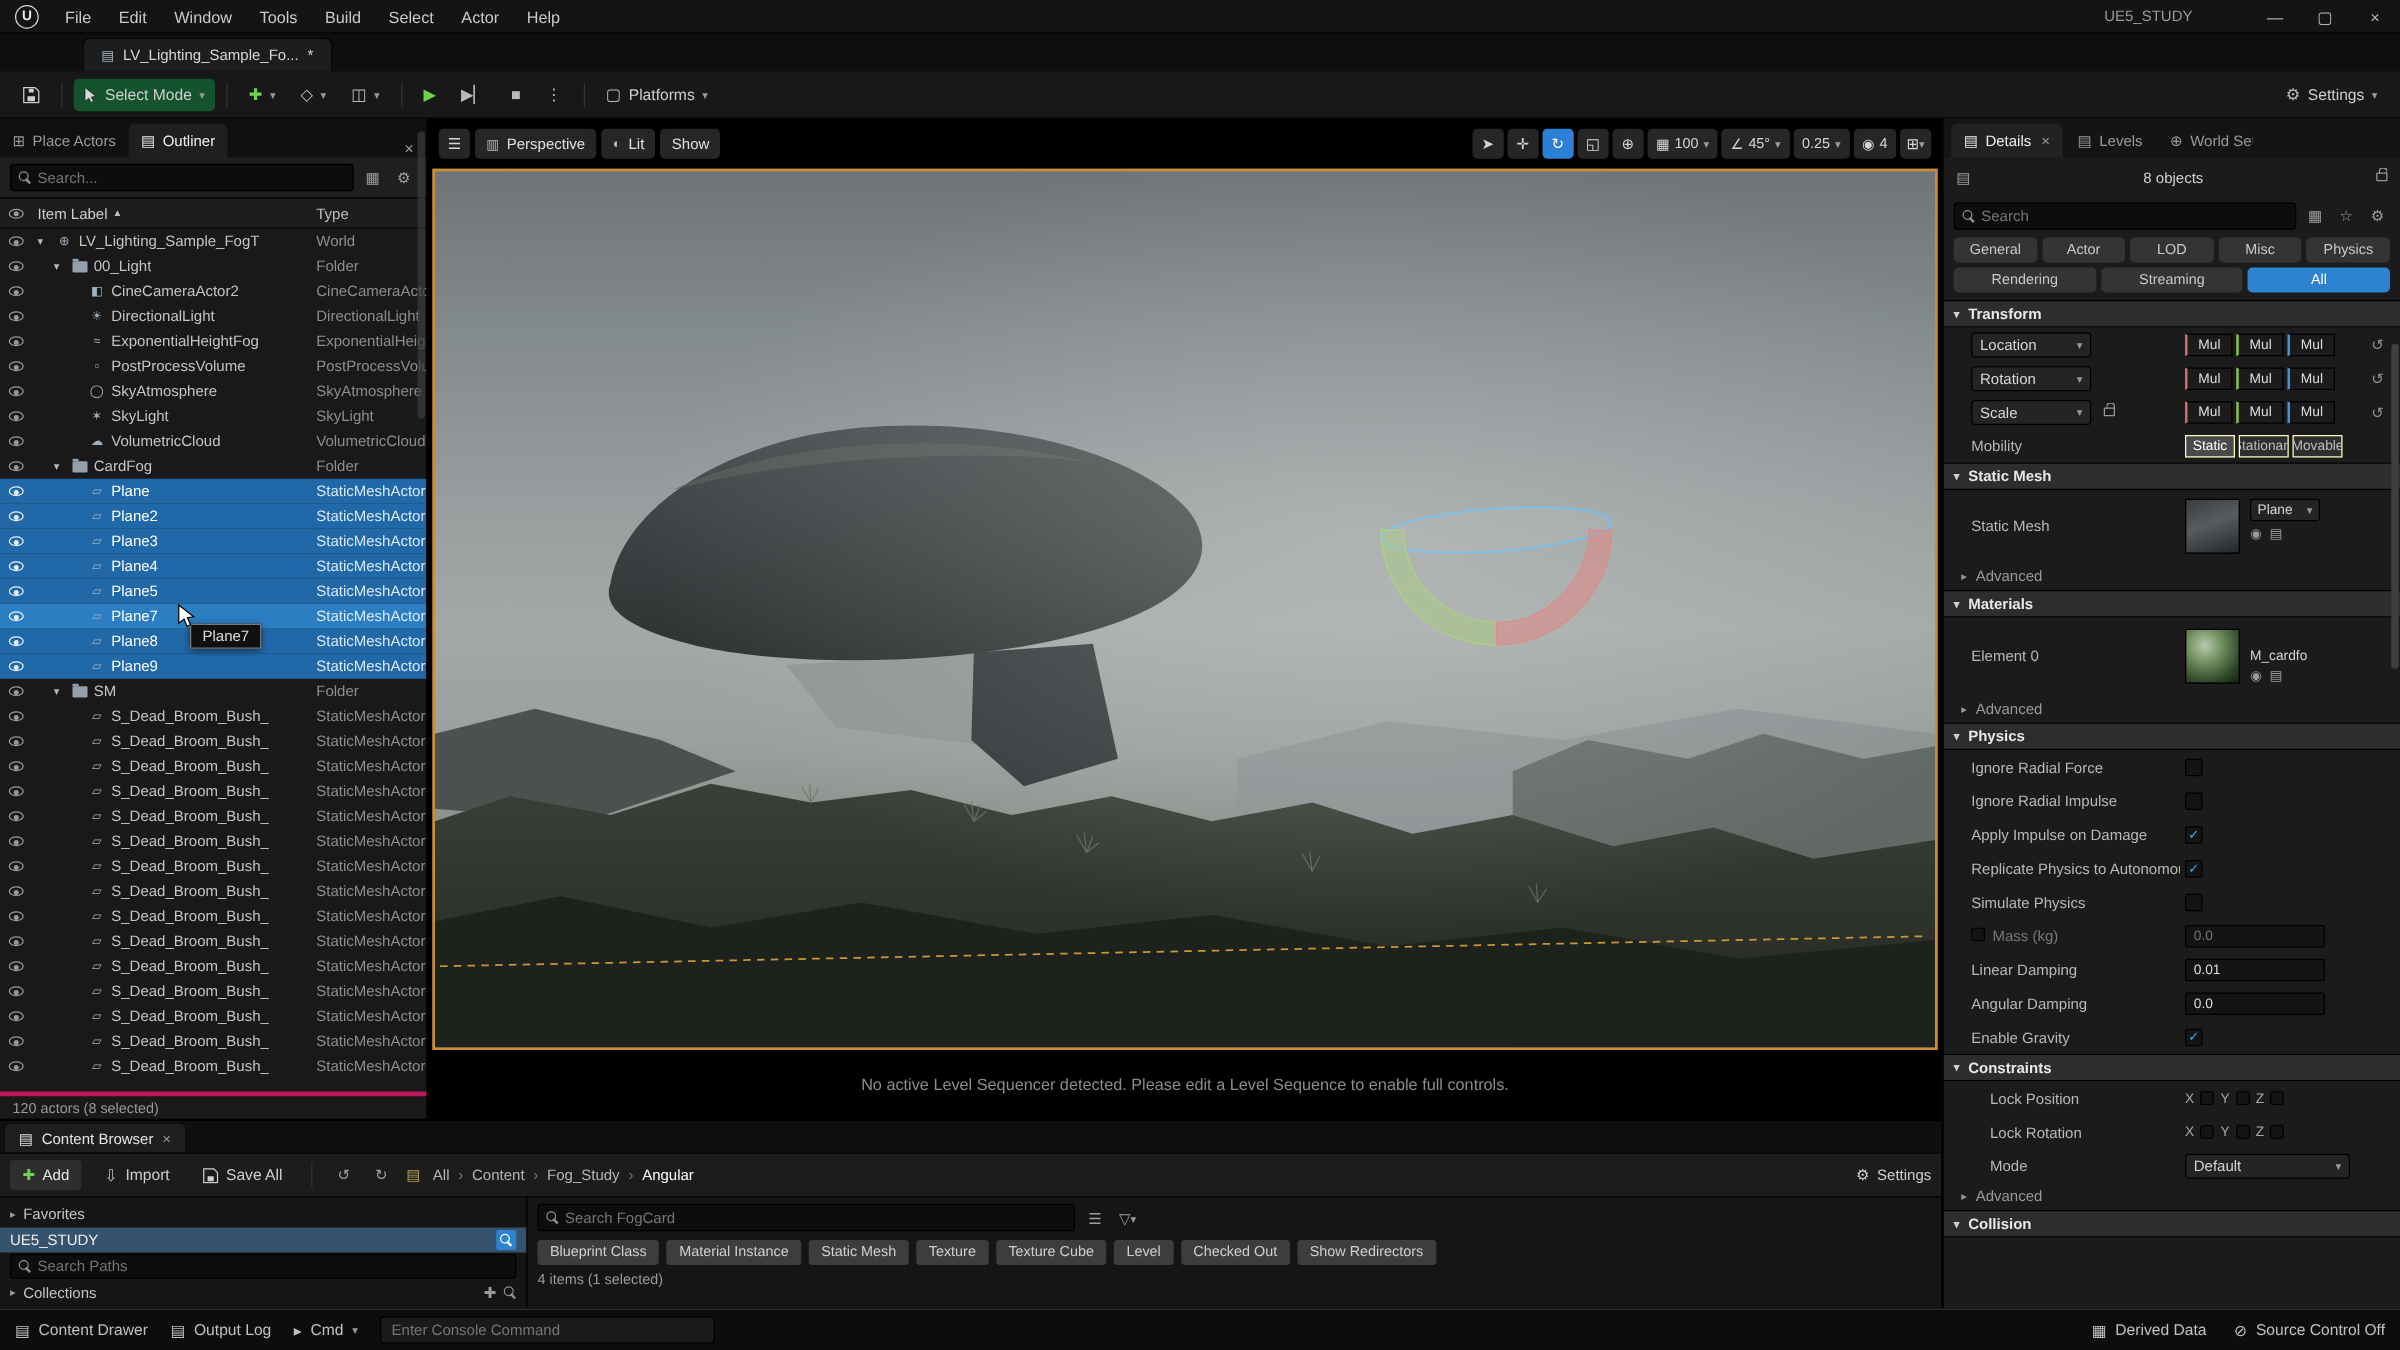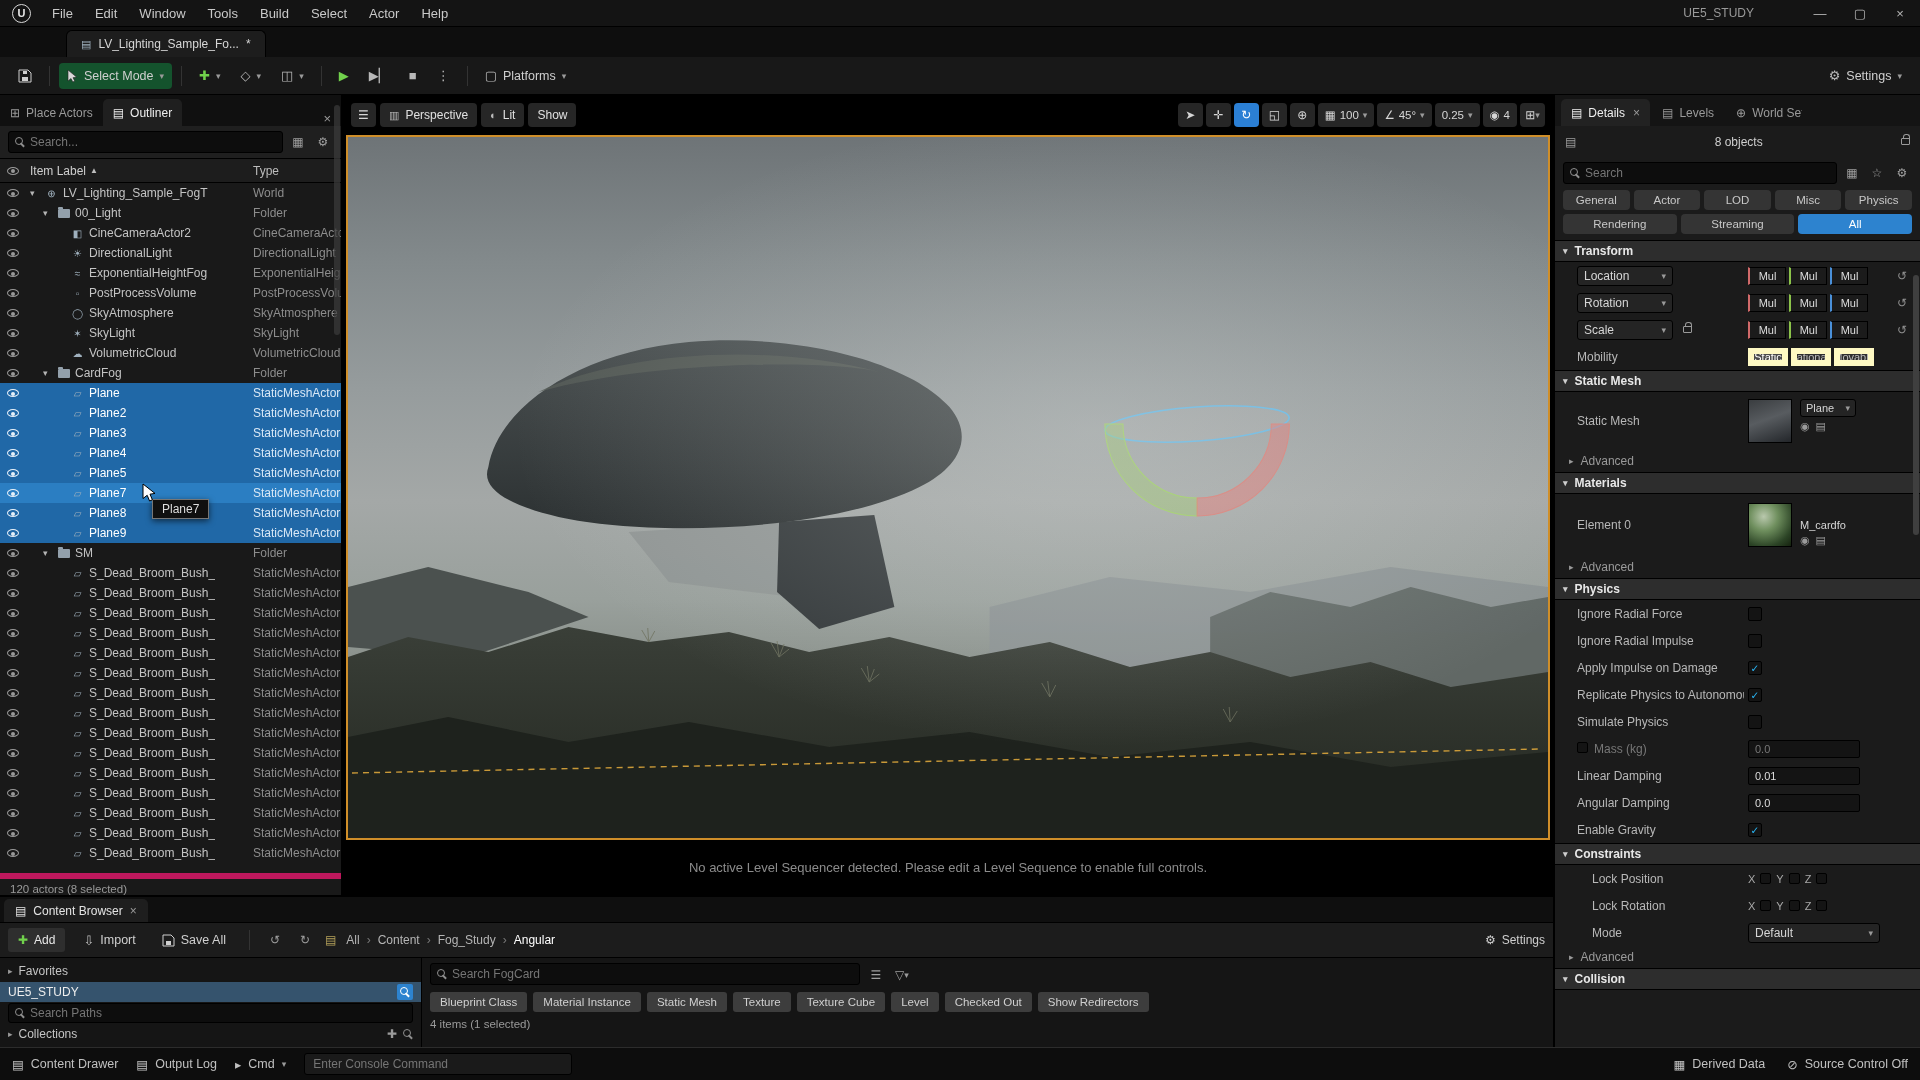--- a/index.html
+++ b/index.html
@@ -59,21 +59,21 @@
   .sel .eye-icon,.sel .eye-icon::after{border-color:#e8f1f9;background-color:#e8f1f9}
   .sel .eye-icon{background:none}
   .tree-cell{flex:1;display:flex;align-items:center;gap:5px;overflow:hidden;white-space:nowrap}
   .expander{width:10px;font-size:9px;color:#b5b5b5;flex:none}
   .expander-sp{width:10px;flex:none}
   .type-icon{width:13px;flex:none;text-align:center;font-size:10px;color:#9fb0bd}
   .ti-folder{height:9px;width:12px;background:#93a0ab;border-radius:1px;position:relative}
   .ti-folder::before{content:"";position:absolute;top:-2px;left:0;width:5px;height:2px;background:#93a0ab;border-radius:1px 1px 0 0}
   .row-label{overflow:hidden;white-space:nowrap}
   .type-cell{width:88px;flex:none;overflow:hidden;white-space:nowrap;color:#8d8d8d}
-  .lp-footer{height:22px;background:#191919;border-top:6px solid #be185d;color:#9a9a9a;font-size:11.5px;line-height:21px;padding:0 10px}
+  .lp-footer{height:22px;background:#191919;border-top:4px solid #be185d;color:#9a9a9a;font-size:11.5px;line-height:21px;padding:0 10px}
   .ol-scroll{position:absolute;right:1px;top:10px;width:6px;height:230px;background:#3c3c3c;border-radius:3px;opacity:.7}
   .tooltip{position:absolute;left:152px;top:404px;background:#101010;border:1px solid #777;color:#ddd;font-size:12px;padding:2px 9px;z-index:30;box-shadow:0 2px 6px rgba(0,0,0,.6)}
   .cursor{position:absolute;left:142px;top:388px;z-index:31}
 
   
   .vp-toolbar{height:40px;display:flex;align-items:center;gap:4px;padding:0 8px}
   .vp-btn{height:24px;background:#262626;border-radius:4px;display:flex;align-items:center;gap:6px;padding:0 9px;color:#e0e0e0;font-size:12px}
   .vp-btn .glyph{font-size:11px}
   .tool-btn{width:25px;height:24px;background:#262626;border-radius:4px;display:flex;align-items:center;justify-content:center;color:#d6d6d6;font-size:12px}
   .tool-btn.active{background:#2b7fd4;color:#fff}
@@ -109,21 +109,21 @@
   .prop-label.indent{padding-left:15px}
   .prop-label.dim{color:#777}
   .prop-dd{width:96px;height:20px;background:#242424;border:1px solid #000;border-radius:3px;display:flex;align-items:center;justify-content:space-between;padding:0 6px;color:#d6d6d6}
   .dd-text{overflow:hidden;white-space:nowrap}
   .value-area{width:140px;display:flex;align-items:center;gap:3px;flex:none}
   .mul-box{width:38px;height:18px;background:#1b1b1b;border:1px solid #000;display:flex;align-items:center;justify-content:center;color:#ddd;font-size:11px;overflow:hidden}
   .mul-box.mx{border-left:2px solid #d16a6a}
   .mul-box.my{border-left:2px solid #8bc34a}
   .mul-box.mz{border-left:2px solid #4a90d9}
   .reset{width:20px;text-align:center;color:#8f8f8f;font-size:12px;flex:none}
-  .seg{width:40px;height:18px;background:#2e2e2e;border:6px solid #fef9c3;display:flex;align-items:center;justify-content:center;color:#bdbdbd;font-size:11px;overflow:hidden;white-space:nowrap}
+  .seg{width:40px;height:18px;background:#2e2e2e;border:1px solid #fef9c3;display:flex;align-items:center;justify-content:center;color:#bdbdbd;font-size:11px;overflow:hidden;white-space:nowrap}
   .seg.active{background:#4a4a4a;color:#fff}
   .chk{width:14px;height:14px;background:#141414;border:1px solid #000;border-radius:2px;display:flex;align-items:center;justify-content:center;font-size:10.5px;color:#29b6f6}
   .chk.small{width:11px;height:11px}
   .num-input{width:112px;height:18px;background:#141414;border:1px solid #000;border-radius:2px;color:#ddd;font-size:11px;padding:0 6px;font-family:inherit;outline:none}
   .num-input.dis{color:#777}
   .thumb{width:44px;height:44px;border:1px solid #000;flex:none}
   .thumb.mesh{background:linear-gradient(160deg,#3a3d40 0%,#585c60 45%,#23262a 100%)}
   .thumb.mat{background:radial-gradient(circle at 35% 30%,#b9c8ad 0%,#6f8f5e 35%,#2c4426 75%,#15220f 100%)}
   .mini-col{display:flex;flex-direction:column;gap:3px}
   .mini-dd{width:56px;height:18px;background:#242424;border:1px solid #000;border-radius:3px;display:flex;align-items:center;justify-content:space-between;padding:0 5px;color:#d6d6d6;font-size:11px}

